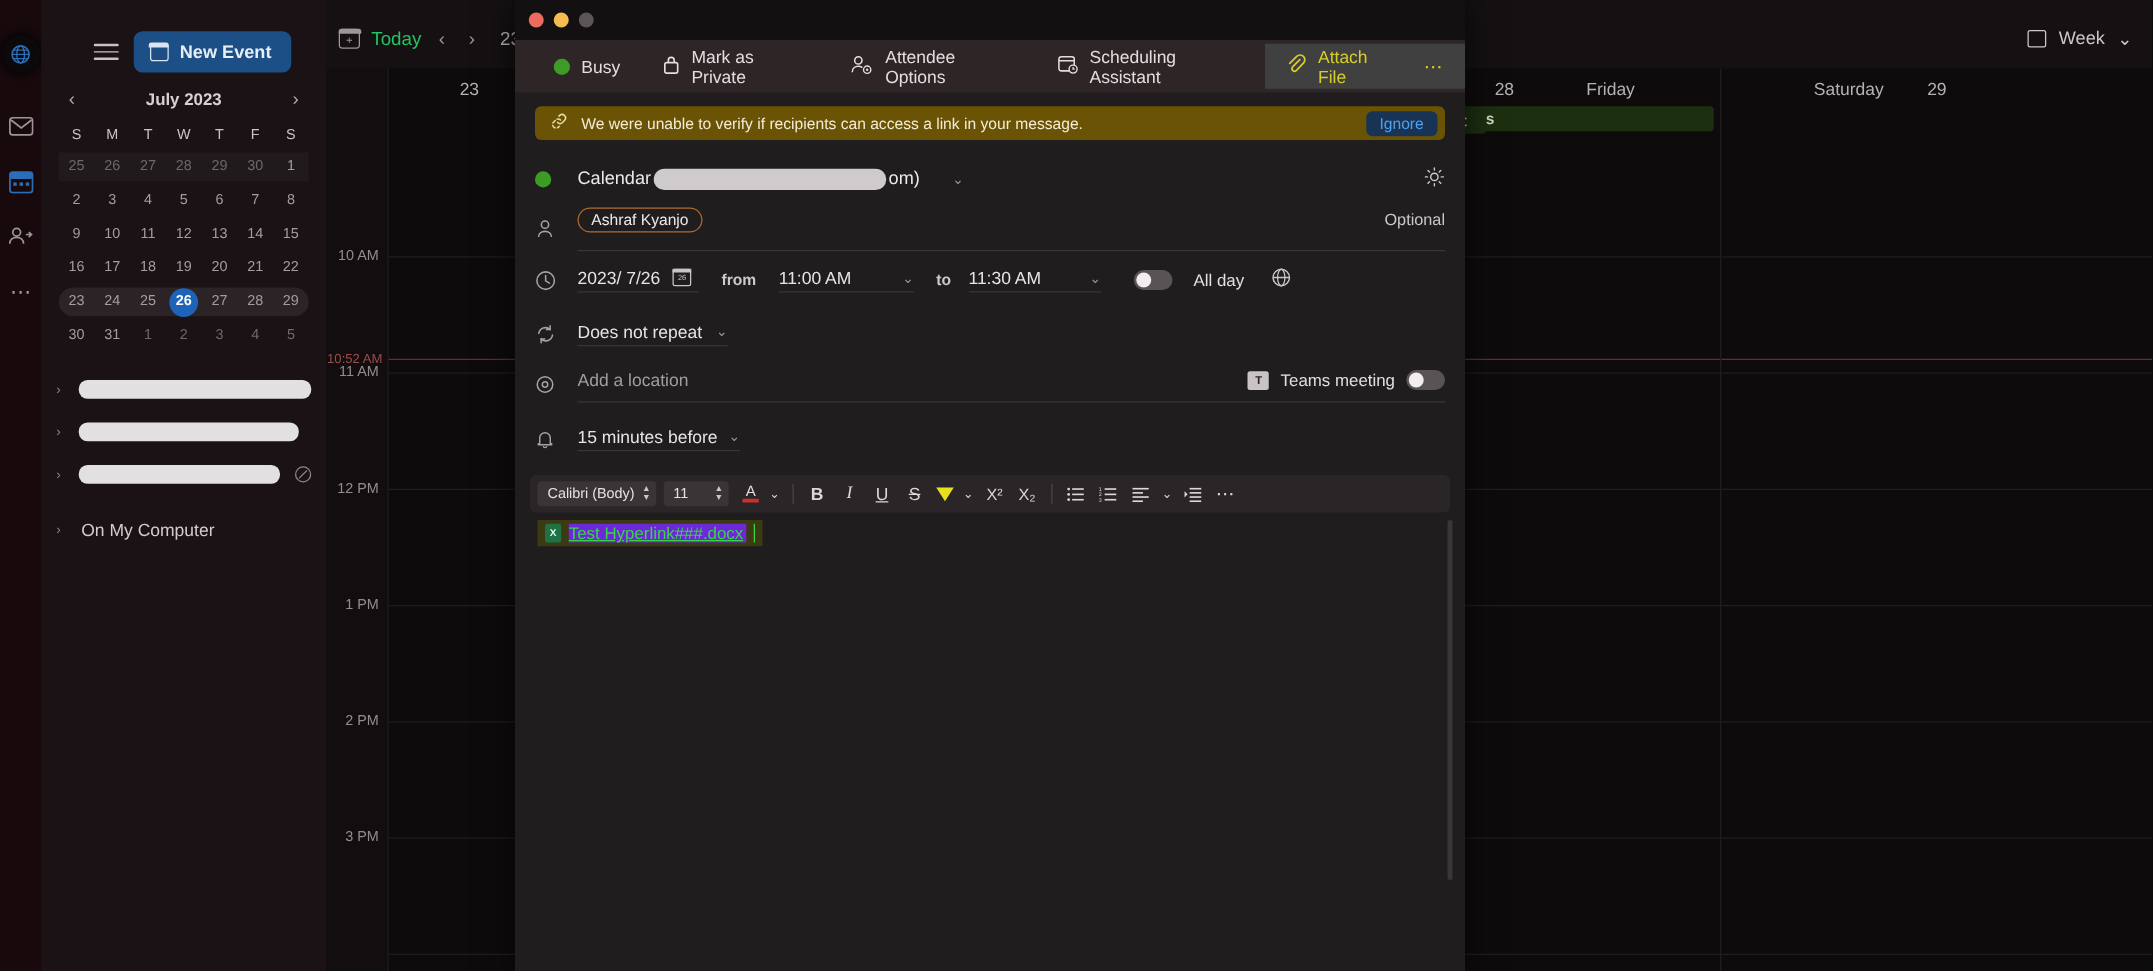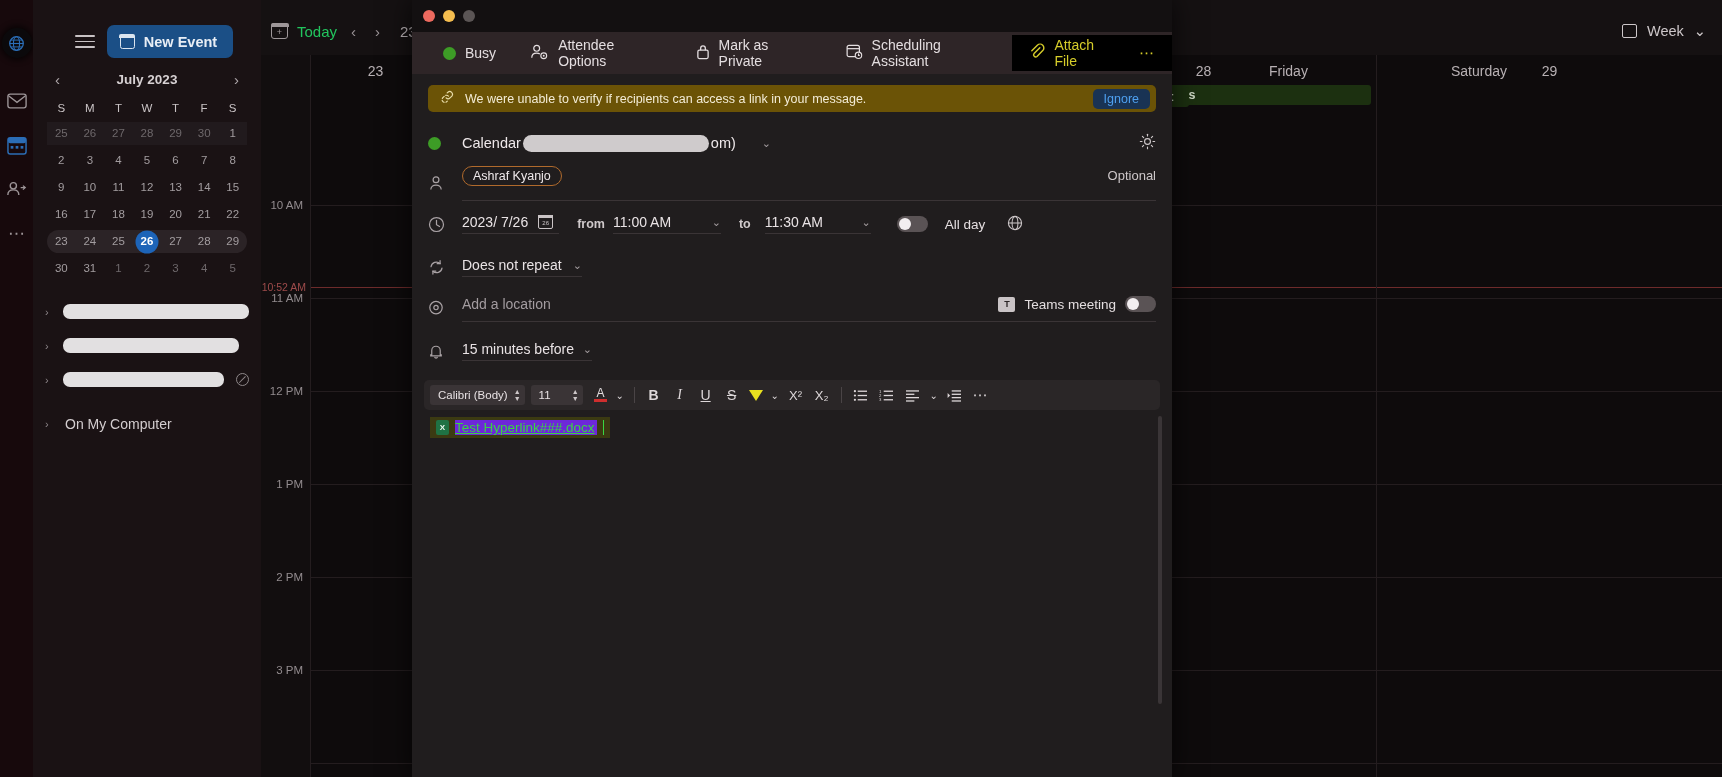--- a/index.html
+++ b/index.html
@@ -160,21 +160,21 @@
   .redact { display: inline-block; background: #cfcbcc; border-radius: 9px; height: 17px; }
 
   .ribbon {
     height: 42px; background: #2e2527; display: flex; align-items: center;
     padding-left: 14px; gap: 0;
   }
   .rib {
     display: flex; align-items: center; gap: 9px; height: 36px;
     padding: 0 17px; color: #e4dee0; font-size: 14px; cursor: pointer;
   }
-  .rib.hl { background: #000000; color: #d6cd2a; }
+  .rib.hl { background: #404040; color: #d6cd2a; }
   .dot-busy { width: 13px; height: 13px; border-radius: 50%; background: #3d9c26; }
   .rib .dots { color: #d6cd2a; letter-spacing: 1px; font-size: 15px; }
 
   .warn {
     margin: 11px 16px 0 16px; height: 27px; background: #6b5306;
     border-radius: 5px; display: flex; align-items: center; gap: 10px;
     padding: 0 6px 0 12px; font-size: 12.5px; color: #f3ecd6;
   }
   .warn .spacer { flex: 1; }
   .ignore {
@@ -556,37 +556,37 @@
       </div>
     </div>
 
     <div class="ribbon">
       <div class="rib">
         <span class="dot-busy"></span>
         <span>Busy</span>
       </div>
       <div class="rib">
         <span>
+          <svg width="14" height="16" viewBox="0 0 15 17">
+              <rect x="2" y="6.5" width="11" height="9" rx="1.6" fill="none" stroke="#e4dee0" stroke-width="1.4"></rect>
+              <path d="M5 6.5V4.5a2.5 2.5 0 0 1 5 0v2" fill="none" stroke="#e4dee0" stroke-width="1.4"></path>
+            </svg>
+        </span>
+        <span>Mark as Private</span>
+      </div>
+      <div class="rib">
+        <span>
           <svg width="19" height="16" viewBox="0 0 20 17">
               <circle cx="7" cy="4.6" r="3.1" fill="none" stroke="#e4dee0" stroke-width="1.3"></circle>
               <path d="M1.8 14.6c0-3.2 2.3-5 5.2-5 1.3 0 2.5.4 3.4 1.1" fill="none" stroke="#e4dee0" stroke-width="1.3"></path>
               <circle cx="14.5" cy="12.5" r="3.1" fill="none" stroke="#e4dee0" stroke-width="1.2"></circle>
               <circle cx="14.5" cy="12.5" r="1" fill="#e4dee0"></circle>
             </svg>
         </span>
         <span>Attendee Options</span>
-      </div>
-      <div class="rib">
-        <span>
-          <svg width="14" height="16" viewBox="0 0 15 17">
-              <rect x="2" y="6.5" width="11" height="9" rx="1.6" fill="none" stroke="#e4dee0" stroke-width="1.4"></rect>
-              <path d="M5 6.5V4.5a2.5 2.5 0 0 1 5 0v2" fill="none" stroke="#e4dee0" stroke-width="1.4"></path>
-            </svg>
-        </span>
-        <span>Mark as Private</span>
       </div>
       <div class="rib">
         <span>
           <svg width="17" height="17" viewBox="0 0 18 18">
               <rect x="1.2" y="2.5" width="13" height="12" rx="2" fill="none" stroke="#e4dee0" stroke-width="1.3"></rect>
               <line x1="1.2" y1="6" x2="14.2" y2="6" stroke="#e4dee0" stroke-width="1.3"></line>
               <circle cx="13.2" cy="13" r="3.4" fill="#2e2527" stroke="#e4dee0" stroke-width="1.2"></circle>
               <path d="M13.2 11.2v1.9h1.4" fill="none" stroke="#e4dee0" stroke-width="1.1"></path>
             </svg>
         </span>
@@ -665,21 +665,21 @@
           <svg width="17" height="17" viewBox="0 0 18 18">
               <circle cx="9" cy="9" r="7.4" fill="none" stroke="#a9a2a5" stroke-width="1.3"></circle>
               <path d="M9 4.6V9.2l3.2 1.9" fill="none" stroke="#a9a2a5" stroke-width="1.3" stroke-linecap="round"></path>
             </svg>
         </span>
         <div class="fbody">
           <span class="seg">
             <span class="dt">2023/ 7/26</span>
             <span class="mini-cal-ico"></span>
           </span>
-          <span class="lbl-sm" style="margin:0 0 0 10px">from</span>
+          <span class="lbl-sm" style="margin:0 10px 0 10px">from</span>
           <span class="seg" style="min-width:108px;justify-content:space-between">
             <span class="dt">11:00 AM</span>
             <span class="chevdn">⌄</span>
           </span>
           <span class="lbl-sm" style="margin:0 6px 0 10px">to</span>
           <span class="seg" style="min-width:106px;justify-content:space-between">
             <span class="dt">11:30 AM</span>
             <span class="chevdn">⌄</span>
           </span>
           <span class="toggle" style="margin-left:18px">

